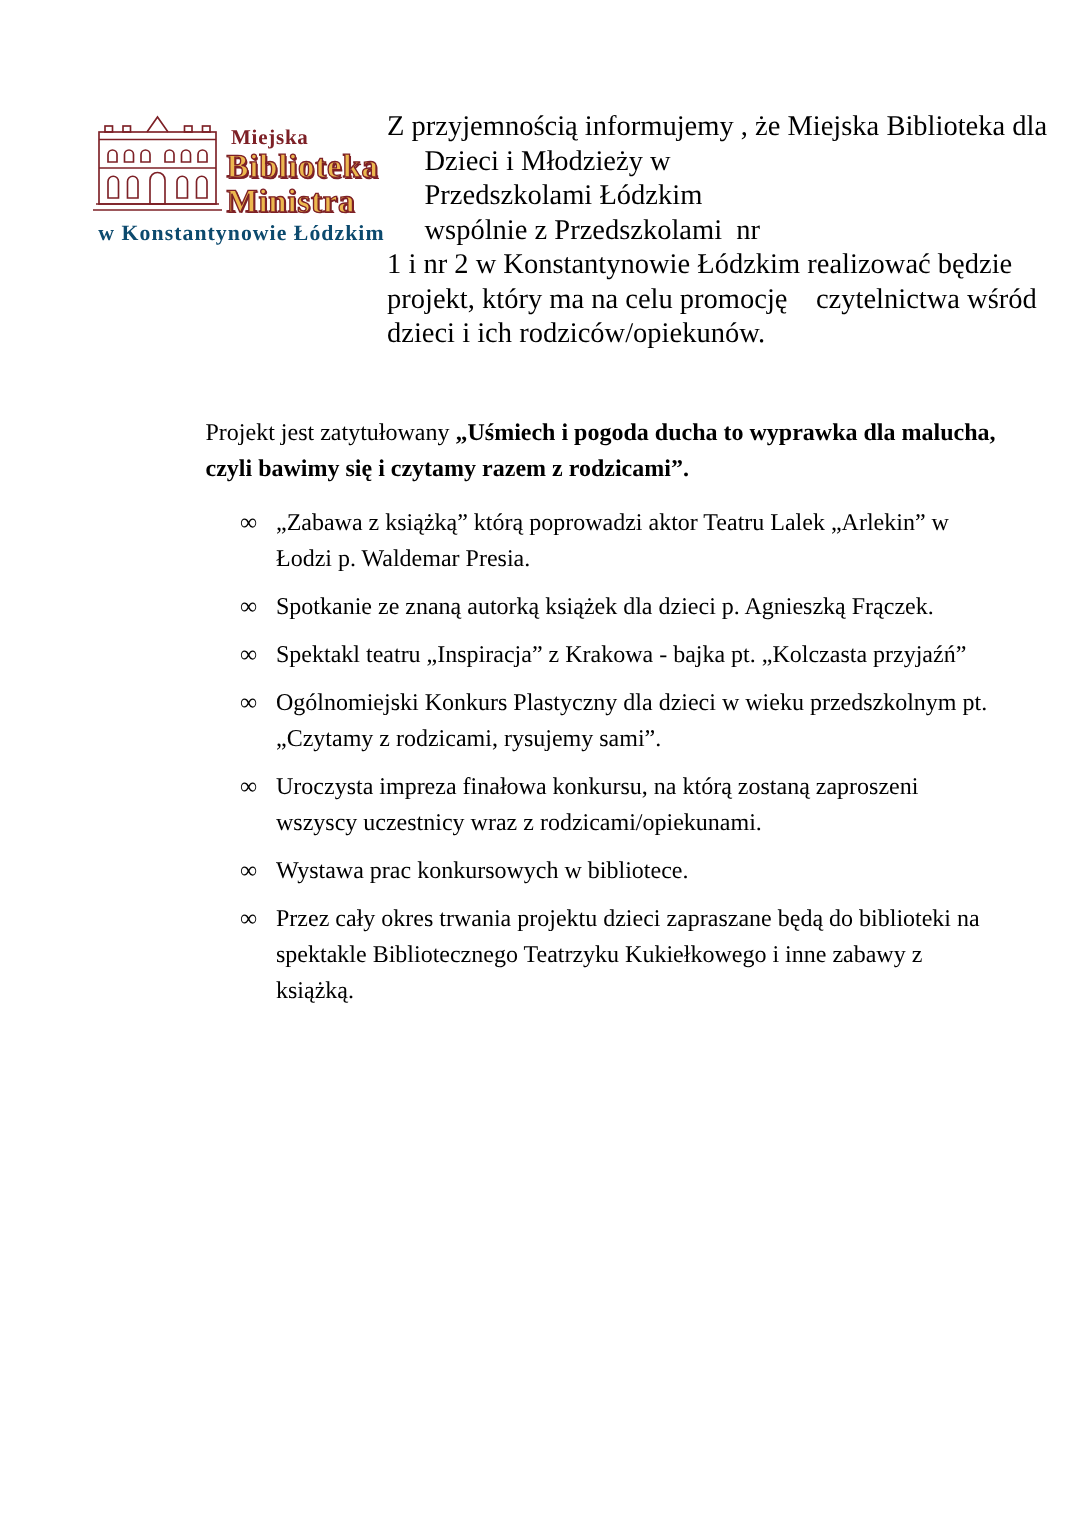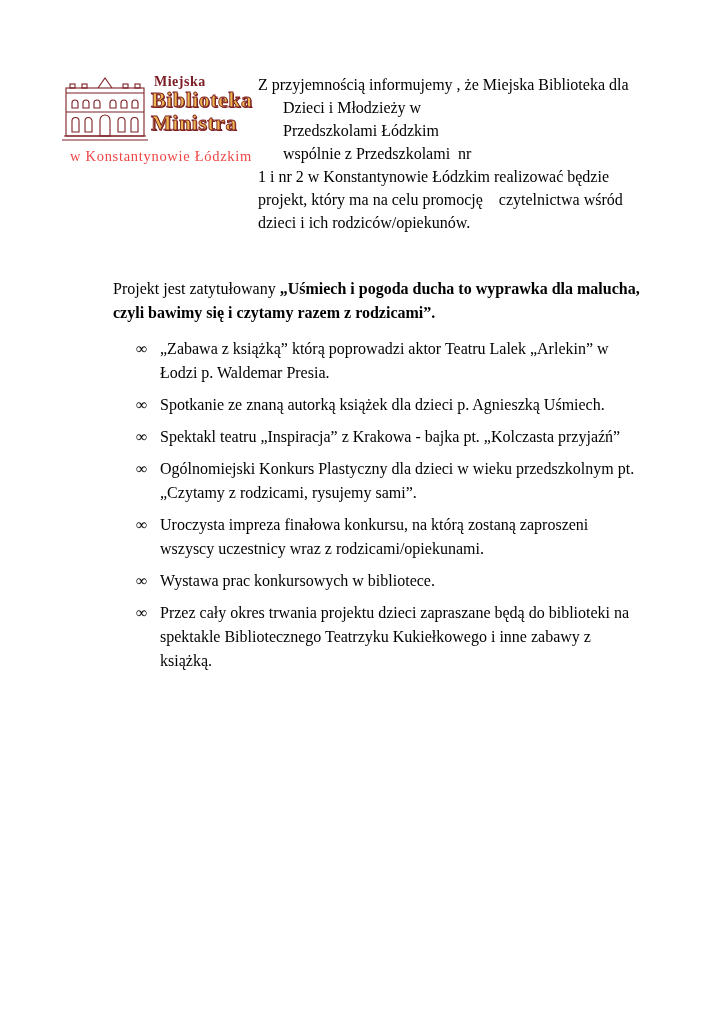--- a/index.html
+++ b/index.html
@@ -8,53 +8,53 @@
     width: 724px; height: 1024px;
     background: #ffffff;
     position: relative;
     font-family: "Liberation Serif", serif;
     color: #000000;
     overflow: hidden;
   }
 
   
   .logo { position: absolute; left: 62px; top: 73px; width: 198px; }
-  .logo-top { display: flex; align-items: flex-start; }
+  .logo-top { display: flex; align-items: flex-end; }
   .building-icon { width: 86px; height: 72px; flex: none; }
   .logo-words { margin-left: 3px; line-height: 1.02; padding-top: 2px; }
   .logo-miejska {
     font-size: 14px; font-weight: bold; color: #7d2026;
     letter-spacing: 0.5px; margin-left: 3px;
   }
   .logo-big {
     font-size: 22px; font-weight: bold;
     color: #ecb84f;
     -webkit-text-stroke: 0.9px #7d2026;
     text-shadow: 1px 1px 0 #7d2026;
     letter-spacing: 0.5px;
     white-space: nowrap;
   }
   .logo-sub {
     margin-top: 3px;
-    font-size: 14.5px; font-weight: normal; color: #ef4444;
+    font-size: 14.5px; font-weight: bold; color: #0c4a6e;
     letter-spacing: 0.7px; white-space: nowrap;
     text-align: center; width: 198px;
   }
 
   
   .intro {
     position: absolute; left: 258px; top: 73px; width: 414px;
-    font-size: 16px;
+    font-size: 19px;
   }
   .intro .line { line-height: 23px; white-space: pre; }
   .intro .ind { padding-left: 25px; }
 
   
   .content {
-    position: absolute; left: 113px; top: 277px; width: 533px;
+    position: absolute; left: 137px; top: 277px; width: 533px;
     font-size: 16px; line-height: 24px;
   }
   .content p { margin-bottom: 12px; white-space: pre-wrap; }
   .b { font-weight: bold; }
 
   ul.events { list-style: none; margin-left: 23px; margin-top: 9px; }
   ul.events li { display: flex; margin-bottom: 8px; }
   ul.events .bullet { width: 24px; flex: none; }
   ul.events .item-text { flex: 1; }
 </style>
@@ -119,21 +119,21 @@
 
 
 
     <ul class="events">
       <li>
         <span class="bullet">∞</span>
         <span class="item-text">„Zabawa z książką” którą poprowadzi aktor Teatru Lalek „Arlekin” w Łodzi p. Waldemar Presia.</span>
       </li>
       <li>
         <span class="bullet">∞</span>
-        <span class="item-text">Spotkanie ze znaną autorką książek dla dzieci p. Agnieszką Uśmiech.</span>
+        <span class="item-text">Spotkanie ze znaną autorką książek dla dzieci p. Agnieszką Frączek.</span>
       </li>
       <li>
         <span class="bullet">∞</span>
         <span class="item-text">Spektakl teatru „Inspiracja” z Krakowa - bajka pt. „Kolczasta przyjaźń”</span>
       </li>
       <li>
         <span class="bullet">∞</span>
         <span class="item-text">Ogólnomiejski Konkurs Plastyczny dla dzieci w wieku przedszkolnym pt. „Czytamy z rodzicami, rysujemy sami”.</span>
       </li>
       <li>

